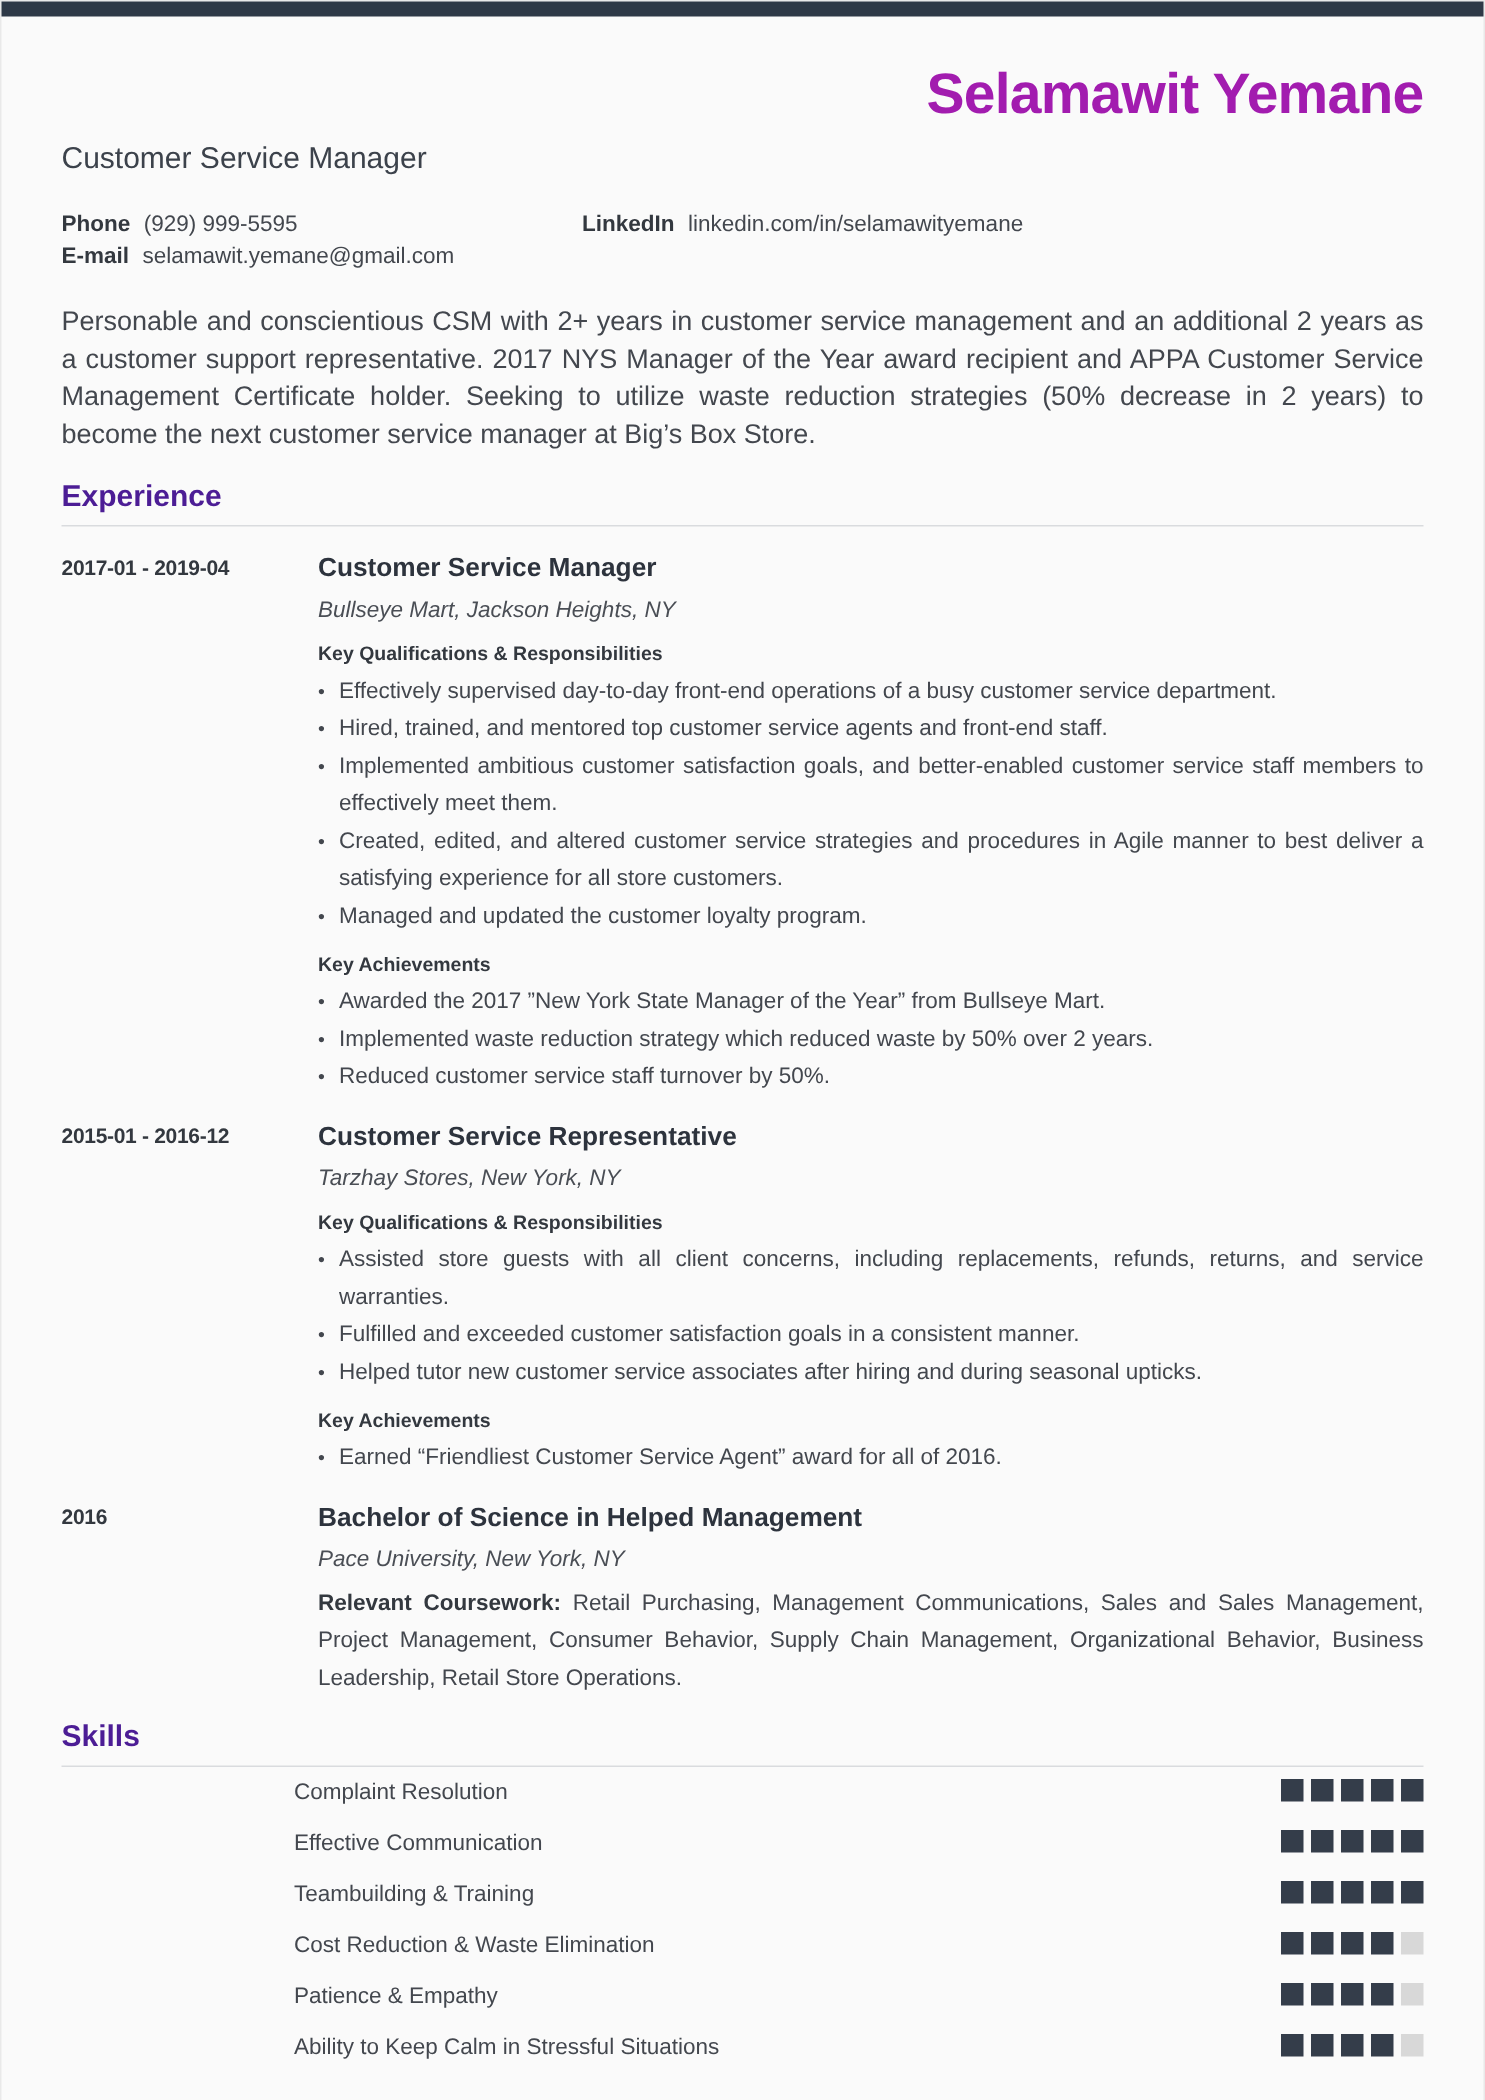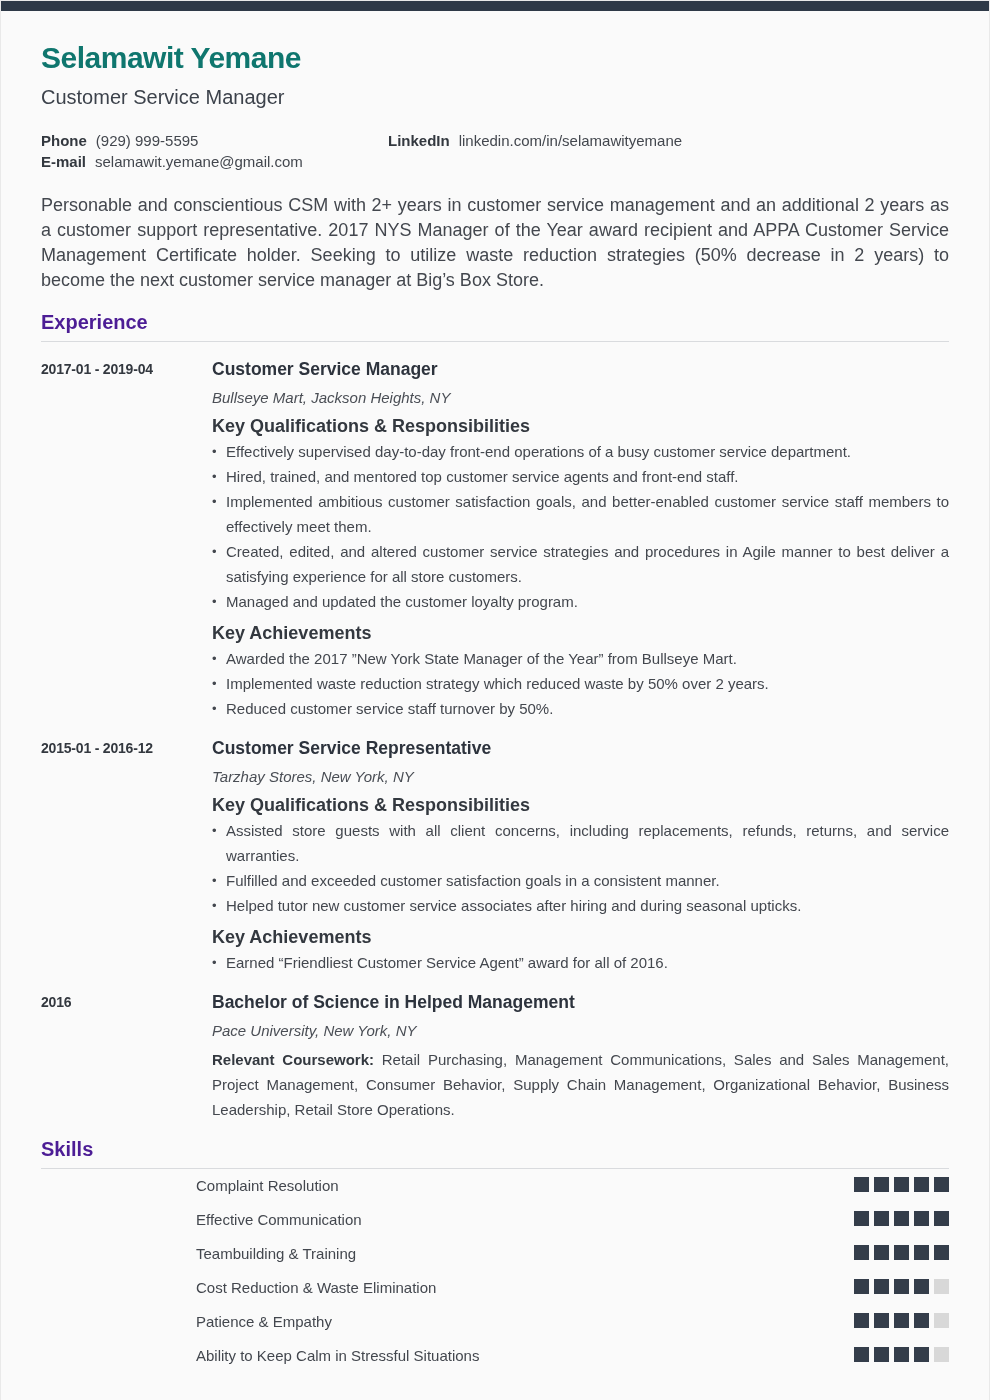--- a/index.html
+++ b/index.html
@@ -16,22 +16,22 @@
     margin:0 auto;
     background:#fafafa;
     border:1px solid #e9e9e9;
   }
   .top-accent { height:10px; width:100%; }
   .content { padding:0 40px 40px 40px; }
 
   
   .name {
     margin:30px 0 0 0;
-    font-size:30px; line-height:1.16; font-weight:bold;
-    color:#0f766e; letter-spacing:-0.5px;
+    font-size:38px; line-height:1.16; font-weight:bold;
+    color:#a21caf; letter-spacing:-0.5px;text-align:right;
   }
   .job-title {
     margin-top:9px;
     font-size:20px; line-height:1.2; color:#3c424b;
   }
   .contacts {
     margin-top:22px;
     display:grid; grid-template-columns:347px 1fr; row-gap:2px;
     font-size:15px; line-height:19px;
   }
@@ -61,21 +61,21 @@
   }
   .entry-body { flex:1; min-width:0; }
   .entry-title {
     font-size:17.5px; line-height:22px; font-weight:bold; color:#2d333d;
   }
   .entry-company {
     margin-top:8px; font-size:15px; line-height:19px;
     font-style:italic; color:#4a4e55;
   }
   .group-heading {
-    margin-top:7px; font-size:18px; line-height:25px;
+    margin-top:7px; font-size:13px; line-height:25px;
     font-weight:bold; color:#33383f;
   }
   ul.bullets { list-style:none; margin:0; padding:0; }
   ul.bullets li { display:flex; font-size:15px; line-height:25px; }
   .bullet-dot { flex:0 0 14px; font-size:13px; color:#43474e; }
   .bullet-text { flex:1; text-align:justify; }
 
   .coursework {
     margin-top:7px; font-size:15px; line-height:25px; text-align:justify;
   }

